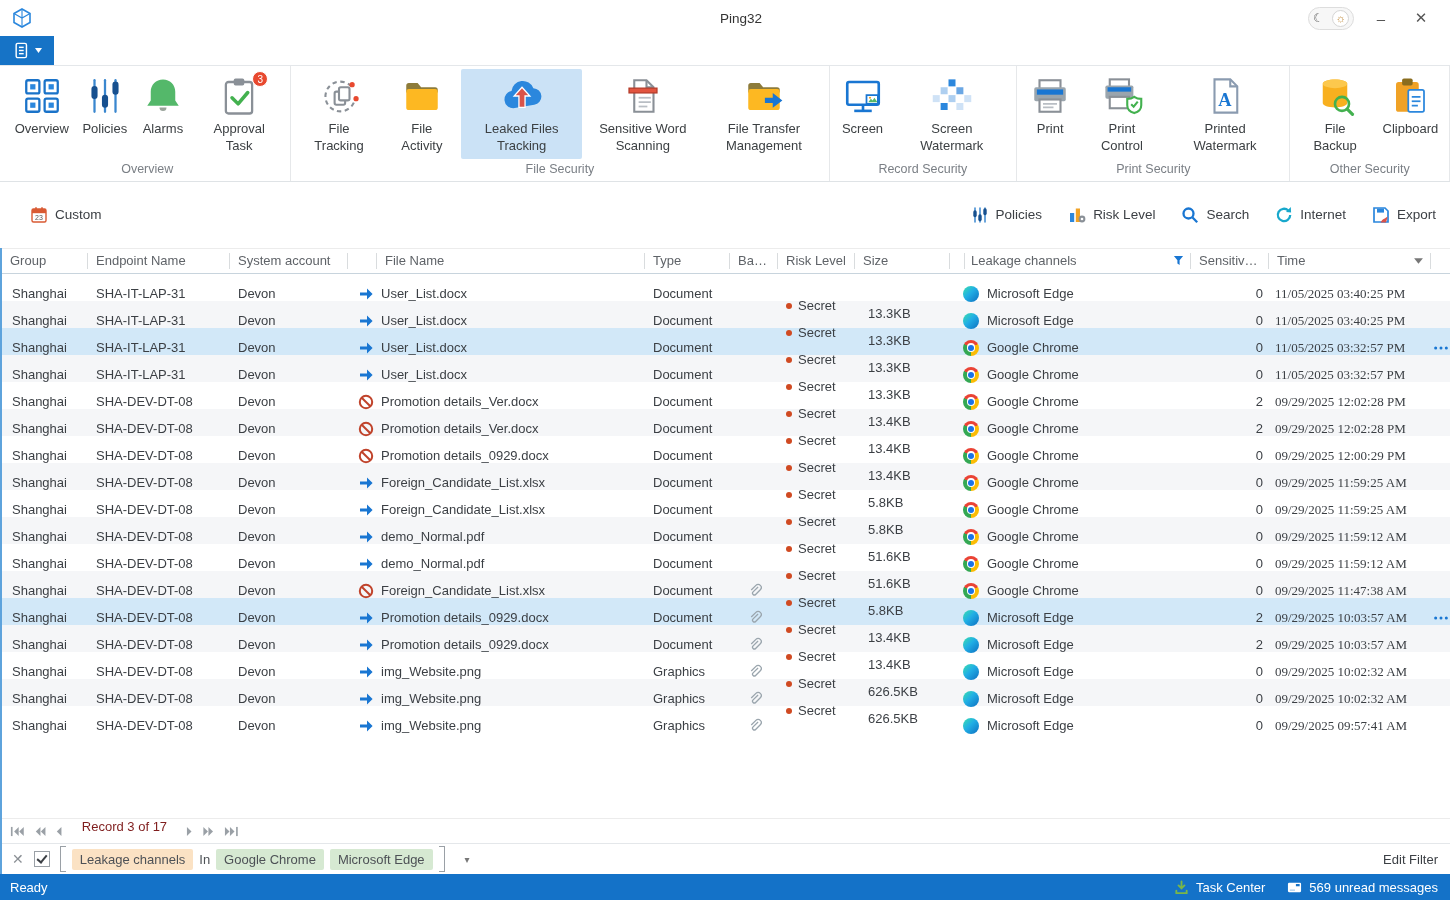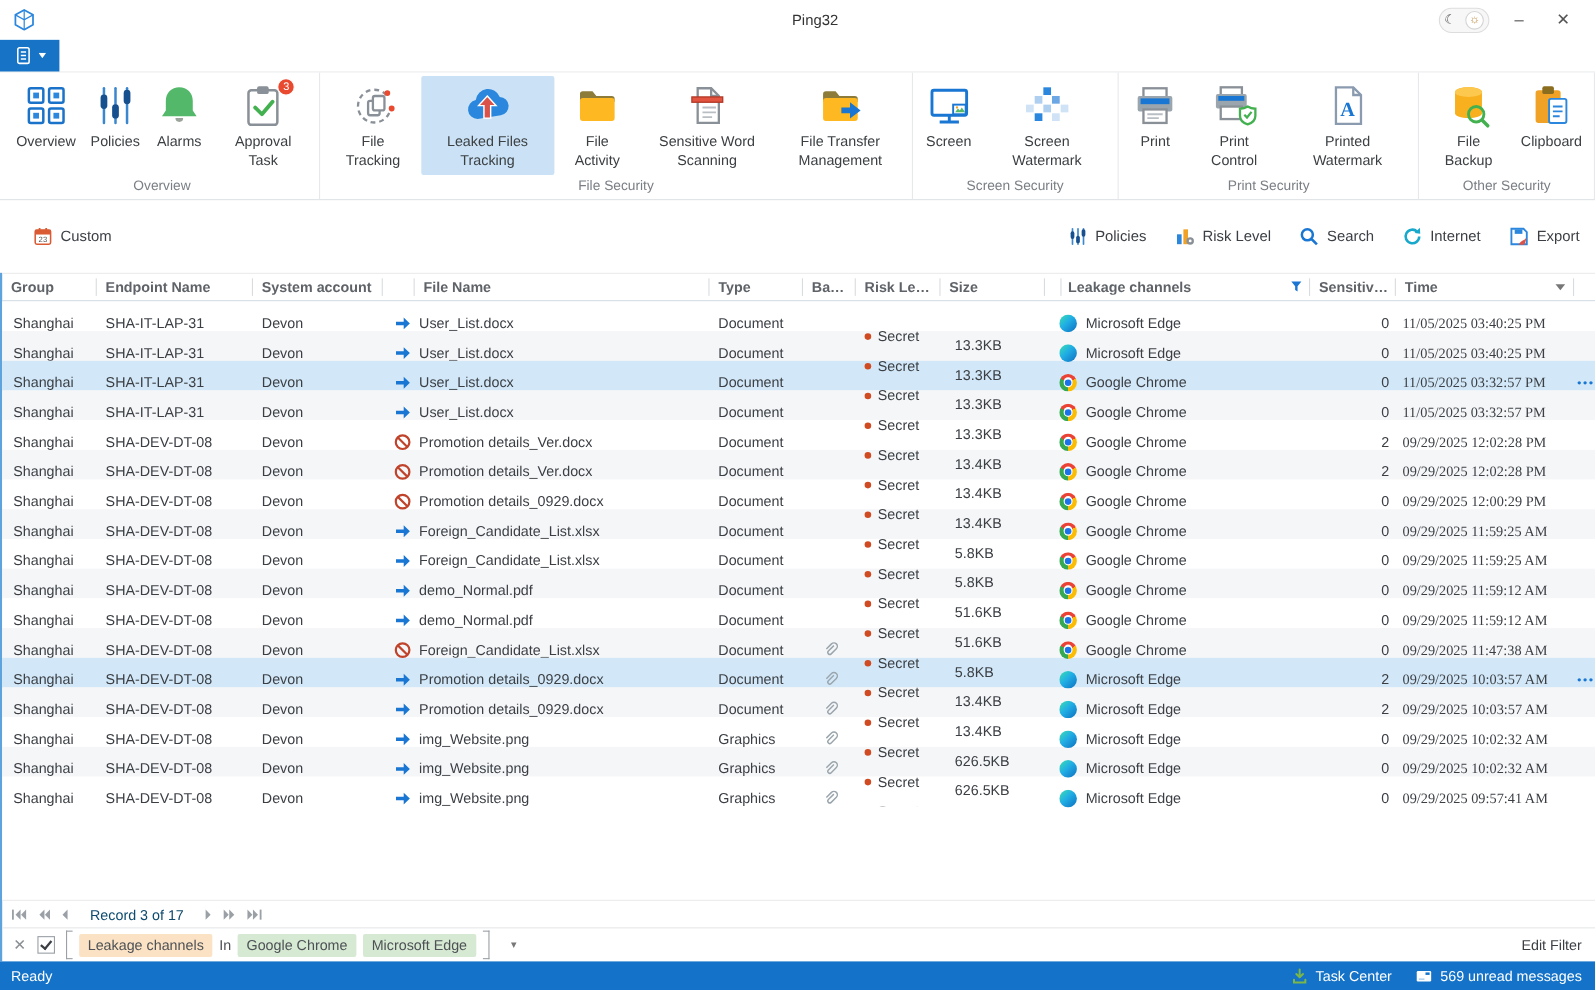--- a/index.html
+++ b/index.html
@@ -40,21 +40,21 @@
   
   .toolbar{height:66px;display:flex;align-items:center;padding:0 14px 0 30px;flex:0 0 auto;}
   .tool-left,.tool-right{display:flex;align-items:center;gap:26px;}
   .tool-right{margin-left:auto;}
   .toolbtn{display:flex;align-items:center;gap:7px;color:#3b3f44;font-size:13.5px;cursor:default;}
   .toolbtn .ic svg{width:18px;height:18px;}
 
   
   .grid-wrap{flex:1 1 auto;display:flex;flex-direction:column;border-left:2px solid #5ea3dc;min-height:0;}
   .thead,.trow{display:grid;grid-template-columns:86px 142px 118px 29px 268px 85px 48px 77px 95px 13px 228px 78px 162px 19px;align-items:center;}
-  .thead{height:26px;border-top:1px solid #ececec;border-bottom:1px solid #c8d4dd;color:#5f6368;flex:0 0 auto;font-weight:bold;}
+  .thead{height:26px;border-top:1px solid #ececec;border-bottom:1px solid #c8d4dd;color:#5f6368;flex:0 0 auto;}
   .hcell{display:flex;align-items:center;height:16px;border-right:1px solid #d9dcde;padding:0 6px 0 8px;overflow:hidden;white-space:nowrap;}
   .hcell:last-child{border-right:none;}
   .hlabel{flex:1;overflow:hidden;text-overflow:ellipsis;}
   .hic svg{width:11px;height:11px;}
   .tbody{flex:0 0 auto;}
   .trow{height:27px;background:#fff;}
   .trow.alt{background:#f5f6f8;}
   .trow.sel{background:#d2e8f8;}
   .tcell{overflow:hidden;white-space:nowrap;padding-left:8px;}
   .tcell.c-group{padding-left:10px;}
@@ -72,21 +72,21 @@
   .icon-chrome{background:conic-gradient(from 60deg,#fbbc05 0 120deg,#34a853 0 240deg,#ea4335 0 360deg);}
   .icon-chrome::after{content:'';position:absolute;inset:3.6px;background:#fff;border-radius:50%;}
   .icon-chrome::before{content:'';position:absolute;inset:5px;background:#1a73e8;border-radius:50%;z-index:1;}
   .tcell.c-sens{text-align:right;padding-right:6px;padding-left:0;}
   .tcell.c-time{padding-left:6px;font-family:Liberation Serif, serif;}
   .tcell.c-act{display:flex;justify-content:center;padding:0;}
   .tcell.c-act svg{width:16px;height:6px;}
   .grid-fill{flex:1 1 auto;background:#fff;}
 
   
-  .pager{height:25px;display:flex;align-items:center;padding-left:8px;gap:9px;border-top:1px solid #ececec;flex:0 0 auto;color:#0c4a6e;}
+  .pager{height:25px;display:flex;padding-left:8px;gap:9px;border-top:1px solid #ececec;flex:0 0 auto;color:#7f1d1d;}
   .pgbtn svg{height:11px;display:block;}
   .pg-label{margin:0 10px;font-size:13px;}
 
   
   .filterbar{height:31px;display:flex;align-items:center;gap:10px;padding:0 12px 0 10px;border-top:1px solid #e4e7ea;flex:0 0 auto;}
   .fx{color:#8a8f94;font-size:14px;}
   .fcheck{width:16px;height:16px;border:1px solid #9aa0a6;background:#fff;display:flex;align-items:center;justify-content:center;}
   .fcheck::after{content:'';width:4px;height:8px;border:solid #3b3f44;border-width:0 2px 2px 0;transform:rotate(40deg);margin-top:-2px;}
   .brk{display:flex;align-items:center;gap:6px;}
   .brk::before,.brk::after{content:'';width:5px;height:24px;border-top:1px solid #9aa0a6;border-bottom:1px solid #9aa0a6;}
@@ -223,41 +223,41 @@
                 <path d="M38 13a17 17 0 1 0 4.5 12" stroke="#8a9097" stroke-width="2.4" stroke-dasharray="5 4"></path>
                 <circle cx="39" cy="11" r="3" fill="#e8492f"></circle>
                 <circle cx="43.5" cy="27" r="3" fill="#e8492f"></circle>
                 <rect x="19" y="19" width="12" height="15" rx="2" stroke="#8a9097" stroke-width="2.4" fill="#fff"></rect>
                 <rect x="24" y="14" width="12" height="15" rx="2" stroke="#8a9097" stroke-width="2.4" fill="#fff"></rect>
               </svg>
             </span>
           </div>
           <div class="rlabel">File Tracking</div>
         </div>
+        <div class="ritem">
+          <div class="ricon">
+            <span class="ic">
+              <svg viewBox="0 0 48 48">
+                <path fill="#8d7b3a" d="M6 12a3 3 0 0 1 3-3h10l4 5h16a3 3 0 0 1 3 3v3H6z"></path>
+                <rect x="6" y="16" width="36" height="24" rx="3" fill="#fdb822"></rect>
+              </svg>
+            </span>
+          </div>
+          <div class="rlabel">File Activity</div>
+        </div>
         <div class="ritem active">
           <div class="ricon">
             <span class="ic">
               <svg viewBox="0 0 48 48">
                 <path fill="#2b87dd" d="M14 38a10 10 0 0 1-2-19.8A13 13 0 0 1 37 15a9.5 9.5 0 0 1 1 18.9z"></path>
                 <path fill="#d9534a" stroke="#fff" stroke-width="1.5" d="M24 14l9 10h-5.5v13h-7V24H15z"></path>
               </svg>
             </span>
           </div>
           <div class="rlabel">Leaked Files Tracking</div>
-        </div>
-        <div class="ritem">
-          <div class="ricon">
-            <span class="ic">
-              <svg viewBox="0 0 48 48">
-                <path fill="#8d7b3a" d="M6 12a3 3 0 0 1 3-3h10l4 5h16a3 3 0 0 1 3 3v3H6z"></path>
-                <rect x="6" y="16" width="36" height="24" rx="3" fill="#fdb822"></rect>
-              </svg>
-            </span>
-          </div>
-          <div class="rlabel">File Activity</div>
         </div>
         <div class="ritem">
           <div class="ricon">
             <span class="ic">
               <svg viewBox="0 0 48 48">
                 <path d="M14 6h14l8 8v28H14z" fill="#fff" stroke="#8a9097" stroke-width="2.4"></path>
                 <path d="M28 6v8h8" fill="none" stroke="#8a9097" stroke-width="2.4"></path>
                 <g stroke="#b9bec4" stroke-width="2">
                   <line x1="19" y1="26" x2="33" y2="26"></line>
                   <line x1="19" y1="31" x2="33" y2="31"></line>
@@ -312,21 +312,21 @@
                 <rect x="20" y="23" width="8" height="8" fill="#aecff0"></rect>
                 <rect x="38" y="23" width="8" height="8" fill="#cfe2f6"></rect>
                 <rect x="11" y="32" width="8" height="8" fill="#2b87dd"></rect>
                 <rect x="29" y="32" width="8" height="8" fill="#cfe2f6"></rect>
               </svg>
             </span>
           </div>
           <div class="rlabel">Screen Watermark</div>
         </div>
       </div>
-      <div class="glabel">Screen Security</div>
+      <div class="glabel">Record Security</div>
     </div>
     <div class="rgroup">
       <div class="ritems">
         <div class="ritem">
           <div class="ricon">
             <span class="ic">
               <svg viewBox="0 0 48 48">
                 <rect x="12" y="6" width="24" height="10" fill="#fff" stroke="#8a9097" stroke-width="2.4"></rect>
                 <rect x="6" y="14" width="36" height="16" rx="2" fill="#9aa5ad"></rect>
                 <rect x="9" y="16.5" width="30" height="6" fill="#1976d2"></rect>

